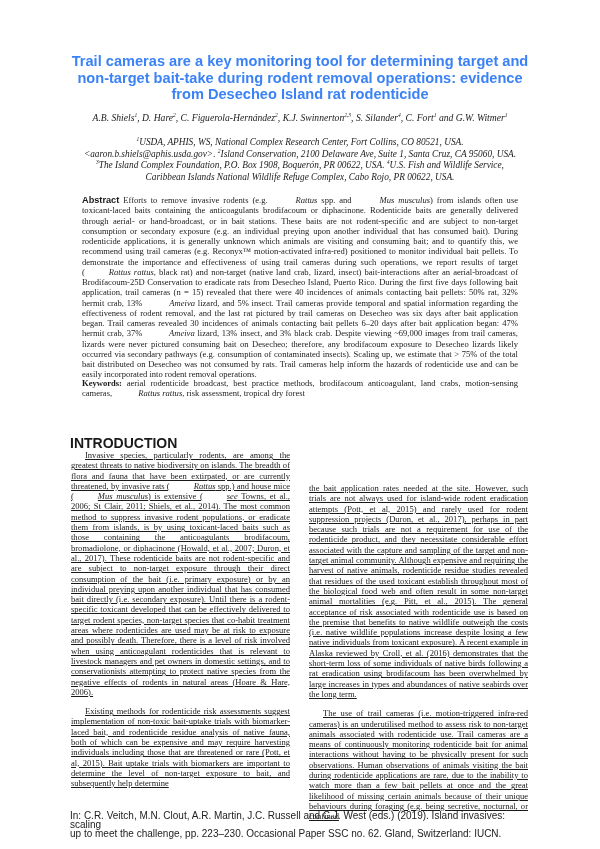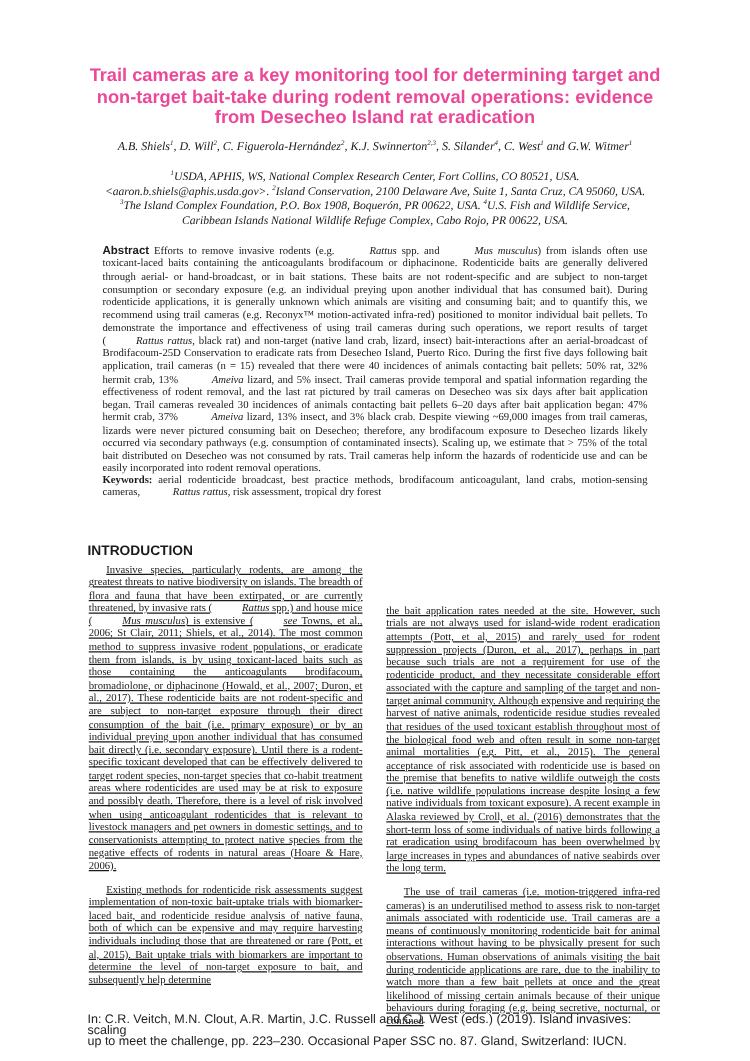--- a/index.html
+++ b/index.html
@@ -1,20 +1,20 @@
 <!DOCTYPE html>
 <html><head>
 <meta charset="utf-8">
 <style>
   html, body { margin:0; padding:0; background:#ffffff; }
   body { width:600px; height:849px; position:relative; overflow:hidden; color:#1a1a1a; }
   .page { position:absolute; left:0; top:0; width:600px; height:849px; }
   .title {
     position:absolute; left:60px; top:53px; width:480px; text-align:center;
-    font-family:"Liberation Sans", sans-serif; font-weight:bold; font-size:14.6px; line-height:16.5px; color:#ec4899;
+    font-family:"Liberation Sans", sans-serif; font-weight:bold; font-size:14.6px; line-height:16.5px; color:#3b82f6;
   }
   .authors {
     position:absolute; left:40px; top:112px; width:520px; text-align:center;
     font-family:"Liberation Serif", serif; font-style:italic; font-size:9.6px; line-height:12px;
   }
   .affil {
     position:absolute; left:40px; top:137px; width:520px; text-align:center;
     font-family:"Liberation Serif", serif; font-style:italic; font-size:9.3px; line-height:11.6px;
   }
   sup { font-size:5.5px; vertical-align:4px; line-height:0; }
@@ -23,21 +23,21 @@
     font-family:"Liberation Serif", serif; font-size:8.55px; line-height:10.25px;
   }
   .abstract .lbl { font-family:"Liberation Sans", sans-serif; font-weight:bold; font-size:9.2px; }
   .keywords {
     position:absolute; left:82px; top:378px; width:436px; text-align:justify;
     font-family:"Liberation Serif", serif; font-size:8.55px; line-height:10.25px;
   }
   .keywords .lbl { font-weight:bold; }
   .h-intro {
     position:absolute; left:70px; top:435px;
-    font-family:"Liberation Sans", sans-serif; font-weight:bold; font-size:11px;
+    font-family:"Liberation Sans", sans-serif; font-weight:bold; font-size:14px;
   }
   .col {
     position:absolute; top:450px; width:219px; text-align:justify;
     font-family:"Liberation Serif", serif; font-size:8.55px; line-height:10.3px;text-decoration:underline;
   }
   .col.left { left:71px; }
   .col.right { left:309px;margin-top:33px; }
   .col p { margin:0 0 9px 0; text-indent:14px; }
   .col p.cont { text-indent:0; }
   .footer {
@@ -47,30 +47,30 @@
   i { font-style:italic;padding-left:24px; }
 </style>
 </head>
 <body>
 
 <div class="page">
 
   <div class="title">
     <div>Trail cameras are a key monitoring tool for determining target and</div>
     <div>non-target bait-take during rodent removal operations: evidence</div>
-    <div>from Desecheo Island rat eradication</div>
+    <div>from Desecheo Island rat rodenticide</div>
   </div>
 
   <div class="authors">
     <span>A.B. Shiels</span><sup>1</sup>,
-    <span>D. Will</span><sup>2</sup>,
+    <span>D. Hare</span><sup>2</sup>,
     <span>C. Figuerola-Hernández</span><sup>2</sup>,
     <span>K.J. Swinnerton</span><sup>2,3</sup>,
     <span>S. Silander</span><sup>4</sup>,
-    <span>C. West</span><sup>1</sup>
+    <span>C. Fort</span><sup>1</sup>
     <span>and</span>
     <span>G.W. Witmer</span><sup>1</sup>
   </div>
 
   <div class="affil">
     <div><sup>1</sup><span>USDA, APHIS, WS, National Complex Research Center, Fort Collins, CO 80521, USA.</span></div>
     <div><span>&lt;aaron.b.shiels@aphis.usda.gov&gt;.</span> <sup>2</sup><span>Island Conservation, 2100 Delaware Ave, Suite 1, Santa Cruz, CA 95060, USA.</span></div>
     <div><sup>3</sup><span>The Island Complex Foundation, P.O. Box 1908, Boquerón, PR 00622, USA.</span> <sup>4</sup><span>U.S. Fish and Wildlife Service,</span></div>
     <div><span>Caribbean Islands National Wildlife Refuge Complex, Cabo Rojo, PR 00622, USA.</span></div>
   </div>
@@ -90,16 +90,16 @@
     <p>Existing methods for rodenticide risk assessments suggest implementation of non-toxic bait-uptake trials with biomarker-laced bait, and rodenticide residue analysis of native fauna, both of which can be expensive and may require harvesting individuals including those that are threatened or rare (Pott, et al, 2015). Bait uptake trials with biomarkers are important to determine the level of non-target exposure to bait, and subsequently help determine</p>
   </div>
 
   <div class="col right">
     <p class="cont">the bait application rates needed at the site. However, such trials are not always used for island-wide rodent eradication attempts (Pott, et al, 2015) and rarely used for rodent suppression projects (Duron, et al., 2017), perhaps in part because such trials are not a requirement for use of the rodenticide product, and they necessitate considerable effort associated with the capture and sampling of the target and non-target animal community. Although expensive and requiring the harvest of native animals, rodenticide residue studies revealed that residues of the used toxicant establish throughout most of the biological food web and often result in some non-target animal mortalities (e.g. Pitt, et al., 2015). The general acceptance of risk associated with rodenticide use is based on the premise that benefits to native wildlife outweigh the costs (i.e. native wildlife populations increase despite losing a few native individuals from toxicant exposure). A recent example in Alaska reviewed by Croll, et al. (2016) demonstrates that the short-term loss of some individuals of native birds following a rat eradication using brodifacoum has been overwhelmed by large increases in types and abundances of native seabirds over the long term.</p>
     <p>The use of trail cameras (i.e. motion-triggered infra-red cameras) is an underutilised method to assess risk to non-target animals associated with rodenticide use. Trail cameras are a means of continuously monitoring rodenticide bait for animal interactions without having to be physically present for such observations. Human observations of animals visiting the bait during rodenticide applications are rare, due to the inability to watch more than a few bait pellets at once and the great likelihood of missing certain animals because of their unique behaviours during foraging (e.g. being secretive, nocturnal, or confined</p>
   </div>
 
   <div class="footer">
     <div>In: C.R. Veitch, M.N. Clout, A.R. Martin, J.C. Russell and C.J. West (eds.) (2019). Island invasives: scaling</div>
-    <div>up to meet the challenge, pp. 223–230. Occasional Paper SSC no. 87. Gland, Switzerland: IUCN.</div>
+    <div>up to meet the challenge, pp. 223–230. Occasional Paper SSC no. 62. Gland, Switzerland: IUCN.</div>
   </div>
 
 </div>
 
 </body></html>

